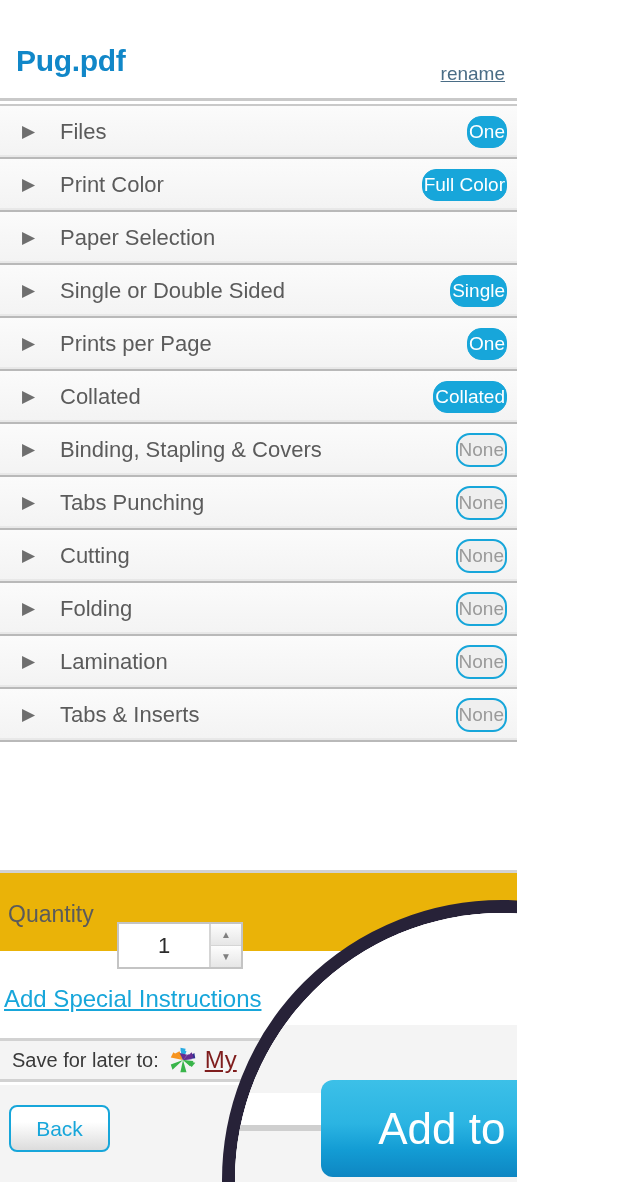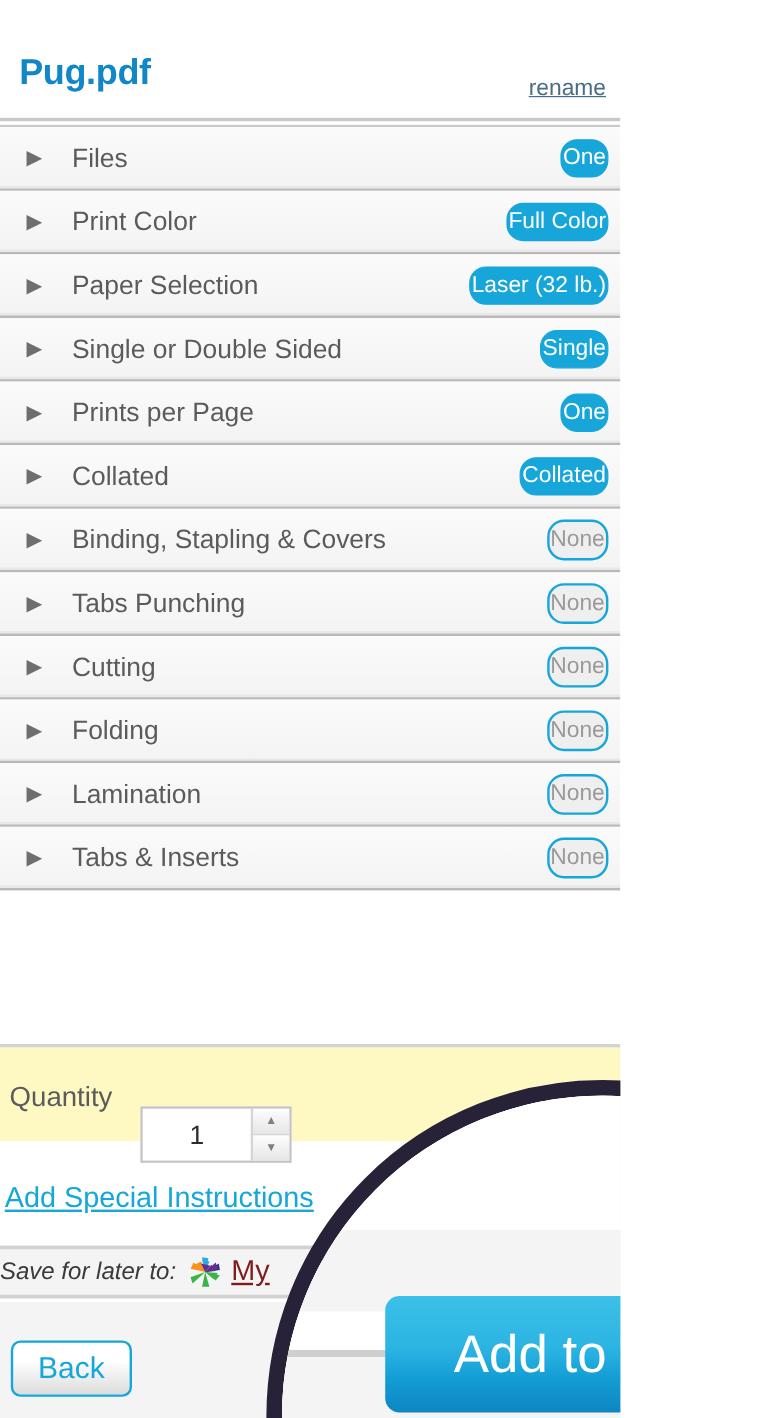--- a/index.html
+++ b/index.html
@@ -116,21 +116,21 @@
     height: 128px;
   }
 
   
   .qty-sep {
     height: 3px;
     background: #d2d2d2;
   }
   .qty-section {
     position: relative;
-    background: #fef9c3;
+    background: #eab308;
     height: 78px;
     text-align: right;
   }
   .qty-label {
     position: absolute;
     left: 8px;
     top: 28px;
     font-size: 23px;
     color: #5b5b5b;
   }
@@ -201,22 +201,22 @@
     width: 639px;
     height: 44px;
     background: #f4f4f4;
     border-top: 3px solid #d2d2d2;
     border-bottom: 3px solid #d2d2d2;
     display: flex;
     align-items: center;
     box-sizing: border-box;
   }
   .save-text {
+    margin-left: 12px;
     font-size: 20px;
-    font-style: italic;
     color: #3a3a3a;
     white-space: nowrap;
   }
   .pinwheel {
     margin-left: 10px;
     width: 28px;
     height: 28px;
     flex: none;
   }
   .my-link {
@@ -233,28 +233,28 @@
     position: absolute;
     left: 0;
     top: 1085px;
     width: 639px;
     height: 97px;
     background: #f4f4f4;
   }
   .back-btn {
     position: absolute;
     left: 9px;
-    top: 32px;
+    top: 20px;
     width: 101px;
     height: 47px;
     border: 2px solid #17a6da;
     border-radius: 8px;
     background: linear-gradient(to bottom,#ffffff 0%,#ffffff 35%,#dcdcdc 100%);
     color: #17a6da;
-    font-size: 25px;
+    font-size: 21px;
     display: flex;
     align-items: center;
     justify-content: center;
     cursor: pointer;
     box-sizing: border-box;
   }
 
   
   .lens {
     position: absolute;
@@ -343,21 +343,20 @@
         <span class="opt-badge badge-filled">One</span>
       </div>
       <div class="opt-row">
         <span class="opt-arrow">▶</span>
         <span class="opt-label">Print Color</span>
         <span class="opt-badge badge-filled">Full Color</span>
       </div>
       <div class="opt-row">
         <span class="opt-arrow">▶</span>
         <span class="opt-label">Paper Selection</span>
-        <span class="opt-badge badge-filled">Laser (32 lb.)</span>
       </div>
       <div class="opt-row">
         <span class="opt-arrow">▶</span>
         <span class="opt-label">Single or Double Sided</span>
         <span class="opt-badge badge-filled">Single</span>
       </div>
       <div class="opt-row">
         <span class="opt-arrow">▶</span>
         <span class="opt-label">Prints per Page</span>
         <span class="opt-badge badge-filled">One</span>

